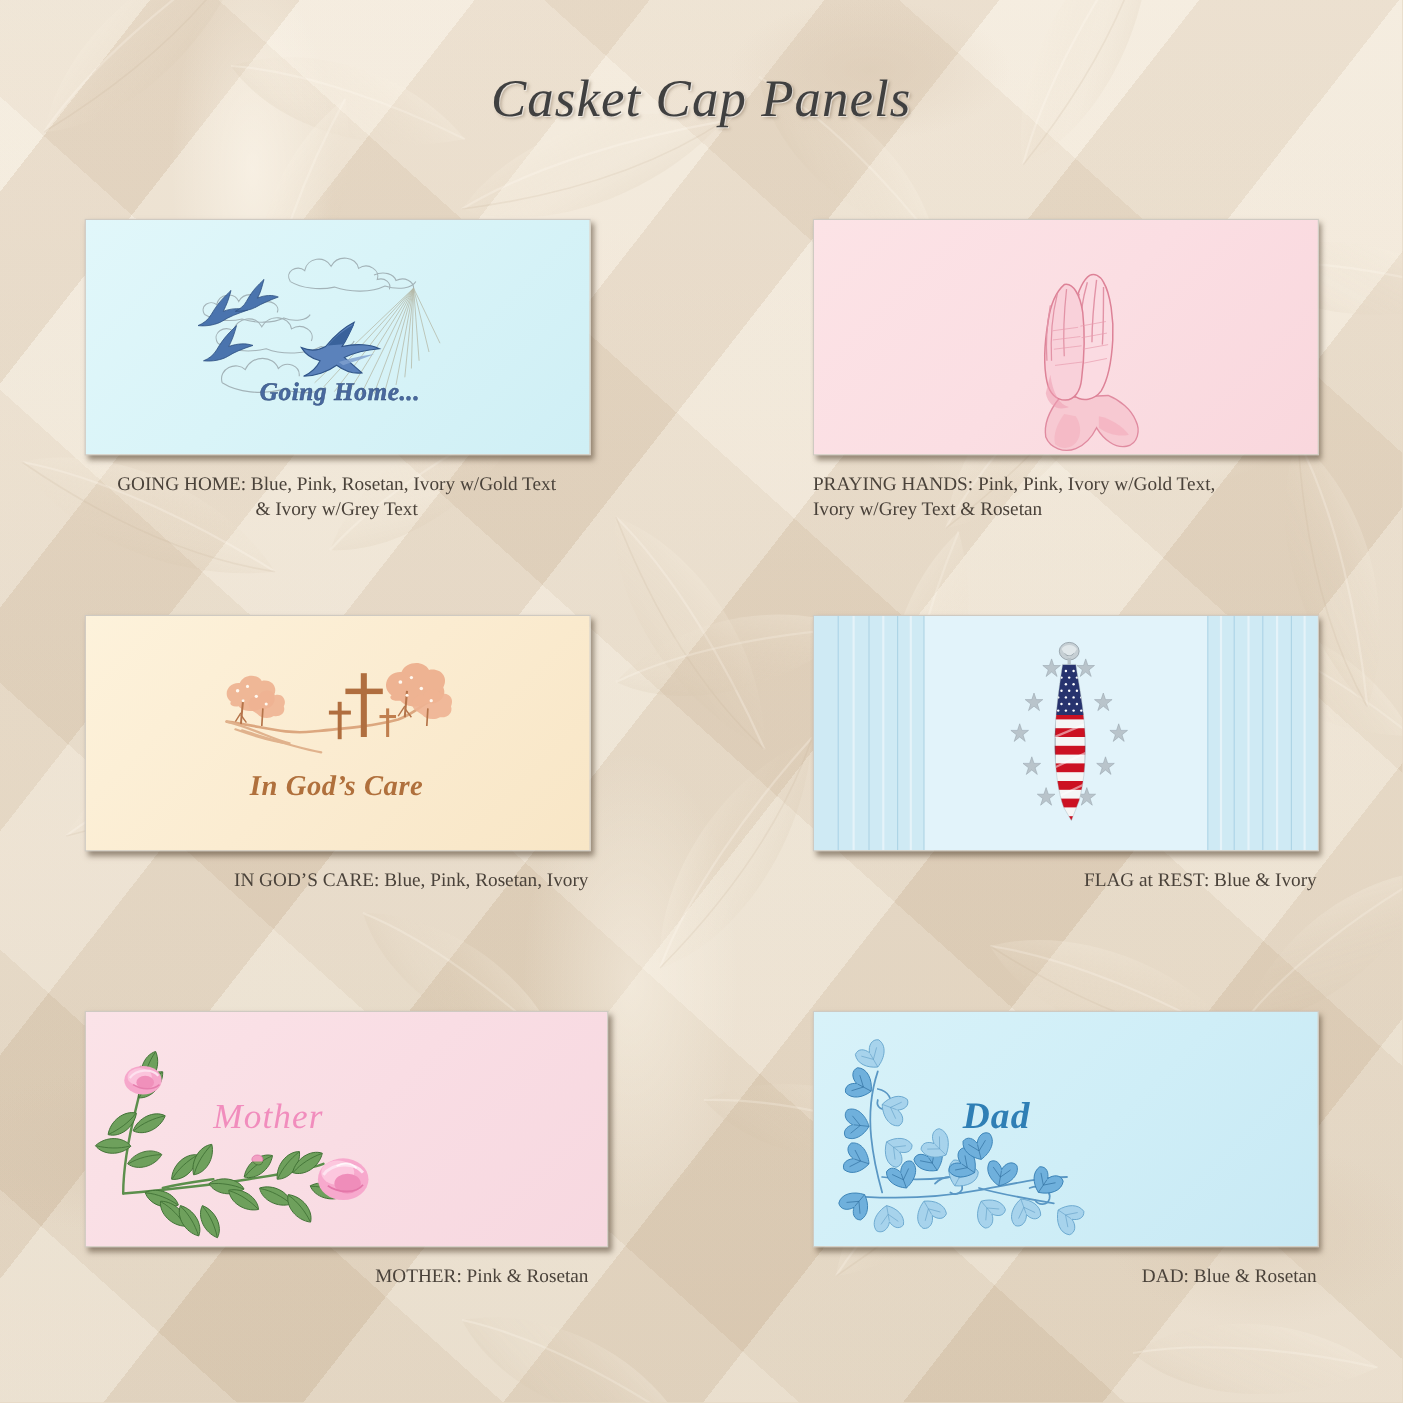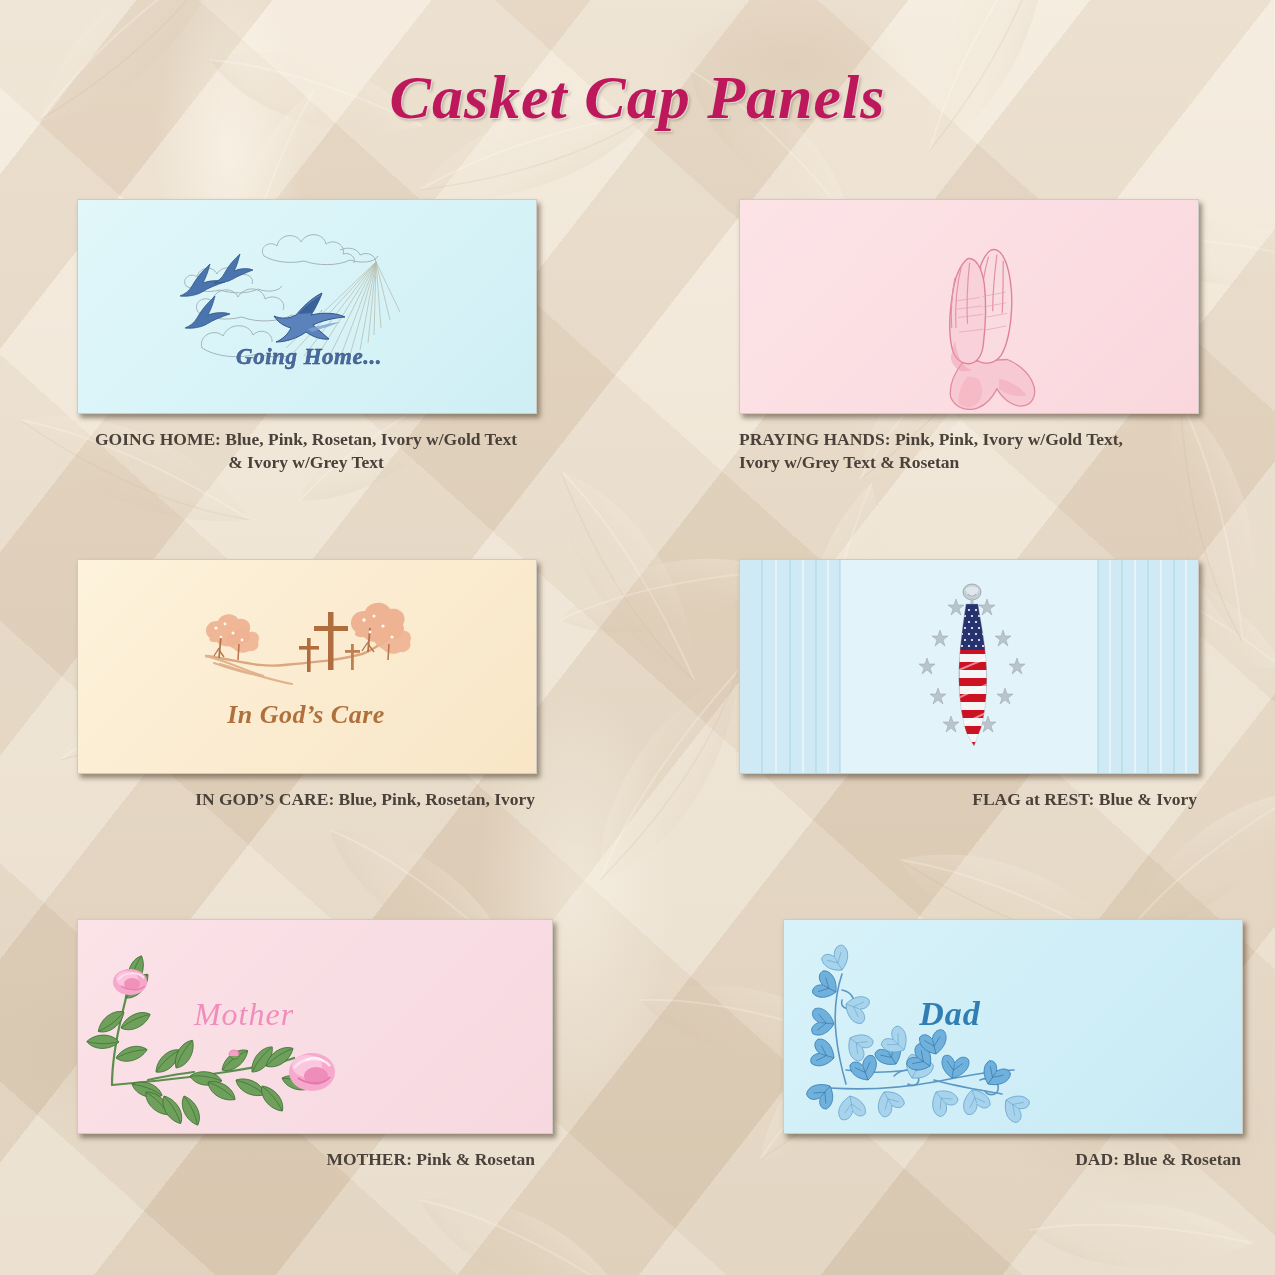--- a/index.html
+++ b/index.html
@@ -25,42 +25,42 @@
       linear-gradient(42deg, rgba(255,252,245,.22) 0 8%, rgba(205,186,162,.18) 8% 17%, rgba(255,252,245,.18) 17% 27%, rgba(205,186,162,.14) 27% 38%, rgba(255,252,245,.20) 38% 49%, rgba(205,186,162,.16) 49% 60%, rgba(255,252,245,.18) 60% 71%, rgba(205,186,162,.14) 71% 83%, rgba(255,252,245,.20) 83% 100%),
       linear-gradient(180deg,#efe3d2 0%, #e6d8c4 45%, #ddcdb6 100%);
   }
   #bg-leaves{position:absolute;inset:0;opacity:.55;}
 
   
   #page-title{
     position:absolute;top:62px;left:0;width:1275px;
     text-align:center;
     font-family:"Liberation Serif","DejaVu Serif",serif;
-    font-size:62px;font-style:italic;font-weight:700;
+    font-size:48px;font-style:italic;font-weight:400;
     letter-spacing:1px;
-    color:#be185d;
+    color:#404040;
     text-shadow:
       1px 1px 0 rgba(255,255,255,.55),
       2px 2px 3px rgba(120,100,78,.45);
   }
 
   
   .panel-card{position:absolute;}
   .panel-img{
     position:relative;
     width:458px;height:213px;
     border:1px solid #cfcac2;
     box-shadow:3px 4px 5px rgba(78,62,44,.55);
     overflow:hidden;
   }
   .caption{
     margin-top:14px;
     width:458px;
     font-family:"Liberation Serif","DejaVu Serif",serif;
-    font-size:17.5px;font-weight:bold;
+    font-size:17.5px;font-weight:normal;
     color:#4a423a;
     line-height:1.3;
   }
   .caption .l1{display:block;}
   .caption .l2{display:block;}
   .cap-c .l1,.cap-c .l2{text-align:center;}
   .cap-r .l2{}
   .cap-l .l1{text-align:right;}
 
   
@@ -469,21 +469,21 @@
       </g>
 
       <text x="158" y="105" text-anchor="middle" font-family="'Liberation Serif','DejaVu Serif',serif" font-size="32" font-style="italic" letter-spacing="1" fill="#f18dbd">Mother</text>
     </svg>
   </div>
   <div class="caption cap-l">
     <span class="l1">MOTHER: Pink &amp; Rosetan</span>
   </div>
 </div>
 
-<div class="panel-card" style="left:739px;top:919px;margin-left:44px;">
+<div class="panel-card" style="left:739px;top:919px;">
   <div class="panel-img bg-babyblue">
     <svg class="panel-svg" viewBox="0 0 458 213">
       <defs>
         <g id="ivy-leaf">
           <path d="M0,0 C -9,-4 -15,-12 -12,-20 C -7,-24 -2,-20 0,-15 C 2,-21 8,-25 13,-21 C 17,-13 10,-4 0,0 Z" fill="#6fb0dc" stroke="#3a82b6" stroke-width=".8"></path>
           <path d="M0,0 L0,-14 M0,-8 L-8,-16 M0,-8 L8,-16" fill="none" stroke="#2f6e9e" stroke-width=".7" opacity=".8"></path>
         </g>
         <g id="ivy-leaf-lt">
           <path d="M0,0 C -9,-4 -15,-12 -12,-20 C -7,-24 -2,-20 0,-15 C 2,-21 8,-25 13,-21 C 17,-13 10,-4 0,0 Z" fill="#a7d3ec" stroke="#6aa8cf" stroke-width=".8"></path>
           <path d="M0,0 L0,-14 M0,-8 L-8,-16 M0,-8 L8,-16" fill="none" stroke="#5e9cc4" stroke-width=".6" opacity=".8"></path>

